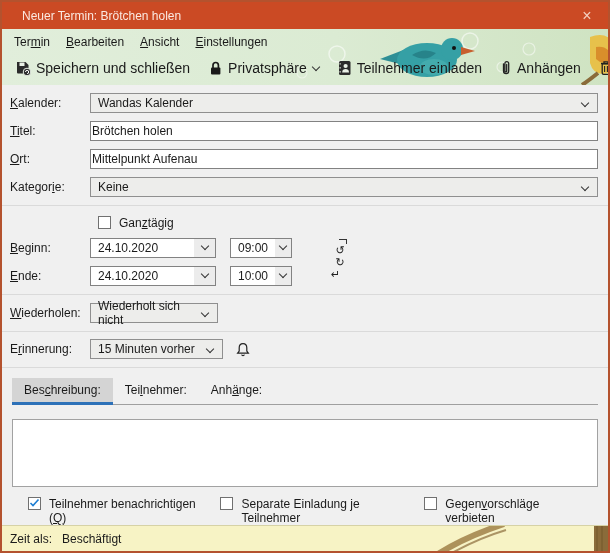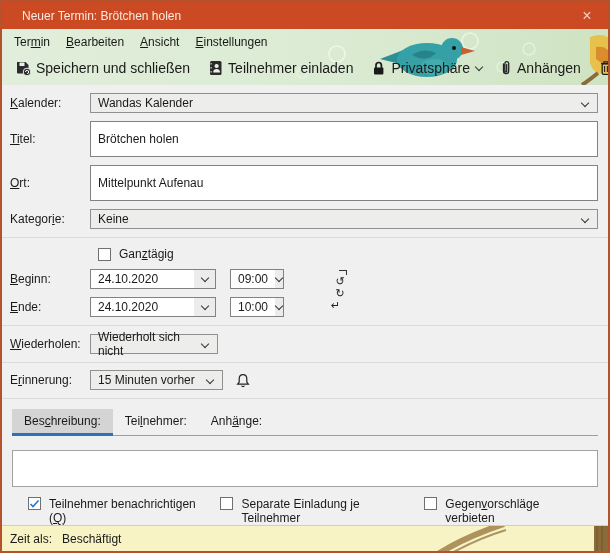--- a/index.html
+++ b/index.html
@@ -25,27 +25,27 @@
   .tbtn svg{flex:0 0 auto}
   
   .main{flex:1;min-height:0;padding:8px 10px 0 8px;display:flex;flex-direction:column;background:var(--c-main)}
   .row{display:flex;align-items:center;margin-bottom:8px}
   .lab{flex:0 0 80px}
   .grow{flex:1}
   .sep{height:1px;background:#dadada;margin:0 -10px 8px -8px}
   .select{height:20px;background:#ededeb;border:1px solid #8f8f8f;display:flex;align-items:center;padding:0 24px 0 7px;position:relative}
   .select .chev{position:absolute;right:9px;top:6px}
   .chev{width:6px;height:6px;border-right:1.4px solid #333;border-bottom:1.4px solid #333;transform:rotate(45deg);display:inline-block}
-  .tinput{height:36px;width:100%;background:#fff;border:1px solid #828282;padding:0 7px;font:inherit;color:inherit;outline:none}
+  .tinput{height:20px;width:100%;background:#fff;border:1px solid #828282;padding:0 1px;font:inherit;color:inherit;outline:none}
   .combo{height:20px;background:#fff;border:1px solid #828282;display:flex;align-items:stretch}
   .combo .val{flex:1;display:flex;align-items:center;padding:0 7px}
   .combo-btn{width:21px;background:#ececec;display:flex;align-items:center;justify-content:center}
   .combo-btn .chev{margin-top:-3px}
   .date{width:126px}
-  .time{width:54px;margin-left:14px}
+  .time{width:62px;margin-left:14px}
   .dtwrap{position:relative}
   .tz{position:absolute;left:320px;top:1px;width:20px;height:52px;display:flex;flex-direction:column;align-items:center;color:#222;font-size:11px;line-height:1}
   .tz-corner{width:8px;height:5px;border-top:1.6px solid #333;border-right:1.6px solid #333;align-self:flex-end;margin-right:3px}
   .tz .g{font-size:11px;font-family:"DejaVu Sans",sans-serif;margin-top:1px}
   .tz .ret{margin-top:1px;align-self:flex-start;margin-left:1px}
   .checkline{display:flex;align-items:center;margin:2px 0 8px 88px}
   .cb{width:13px;height:13px;background:#fff;border:1px solid #707070;display:inline-flex;align-items:center;justify-content:center;margin-right:8px;flex:0 0 auto}
   .inline-select{position:relative}
   .w-rep{width:128px}
   .w-rem{width:133px}
@@ -110,36 +110,36 @@
         <svg width="16" height="16" viewBox="0 0 16 16">
           <path fill="#2b2b2b" d="M2 2 h8.5 l3 3 v7.5 a1 1 0 0 1 -1 1 H3 a1 1 0 0 1 -1 -1 Z"></path>
           <rect x="4.5" y="2.5" width="5" height="3.5" fill="#e9f0e6"></rect>
           <circle cx="12" cy="12" r="3.8" fill="#2b2b2b" stroke="#e9f0e6" stroke-width="1"></circle>
           <path d="M10.5 12 a1.6 1.6 0 1 1 1.6 1.6" stroke="#fff" stroke-width="1" fill="none"></path>
         </svg>
         <span>Speichern und schließen</span>
       </div>
       <div class="tbtn">
         <svg width="15" height="16" viewBox="0 0 15 16">
+          <path d="M5 8 V5.2 a2.7 2.7 0 0 1 5.4 0 V8" stroke="#1a1a1a" stroke-width="1.7" fill="none"></path>
+          <rect x="3" y="7.4" width="9.4" height="7" rx="1" fill="#1a1a1a"></rect>
+        </svg>
+        <span>Privatsphäre</span>
+        <span class="chev" style="margin:-2px 0 0 1px"></span>
+      </div>
+      <div class="tbtn">
+        <svg width="15" height="16" viewBox="0 0 15 16">
           <rect x="2" y="1" width="11.5" height="14" rx="1.5" fill="#2b2b2b"></rect>
           <rect x="2.6" y="3" width="1" height="1.6" fill="#e9f0e6"></rect>
           <rect x="2.6" y="7" width="1" height="1.6" fill="#e9f0e6"></rect>
           <rect x="2.6" y="11" width="1" height="1.6" fill="#e9f0e6"></rect>
           <circle cx="8.6" cy="6" r="2.1" fill="#e9f0e6"></circle>
           <path d="M5.2 12.5 c0 -2.4 1.5 -3.4 3.4 -3.4 s3.4 1 3.4 3.4 Z" fill="#e9f0e6"></path>
         </svg>
         <span>Teilnehmer einladen</span>
-      </div>
-      <div class="tbtn">
-        <svg width="15" height="16" viewBox="0 0 15 16">
-          <path d="M5 8 V5.2 a2.7 2.7 0 0 1 5.4 0 V8" stroke="#1a1a1a" stroke-width="1.7" fill="none"></path>
-          <rect x="3" y="7.4" width="9.4" height="7" rx="1" fill="#1a1a1a"></rect>
-        </svg>
-        <span>Privatsphäre</span>
-        <span class="chev" style="margin:-2px 0 0 1px"></span>
       </div>
       <div class="tbtn">
         <svg width="12" height="16" viewBox="0 0 12 16">
           <path d="M3.5 4 v7 a2.6 2.6 0 0 0 5.2 0 V3.6 a1.9 1.9 0 0 0 -3.8 0 V11 a0.9 0.9 0 0 0 1.8 0 V4.4" stroke="#222" stroke-width="1.3" fill="none" stroke-linecap="round"></path>
         </svg>
         <span>Anhängen</span>
       </div>
       <div class="tbtn">
         <svg width="14" height="16" viewBox="0 0 14 16">
           <path d="M2 3.5 h10" stroke="#222" stroke-width="1.4"></path>

